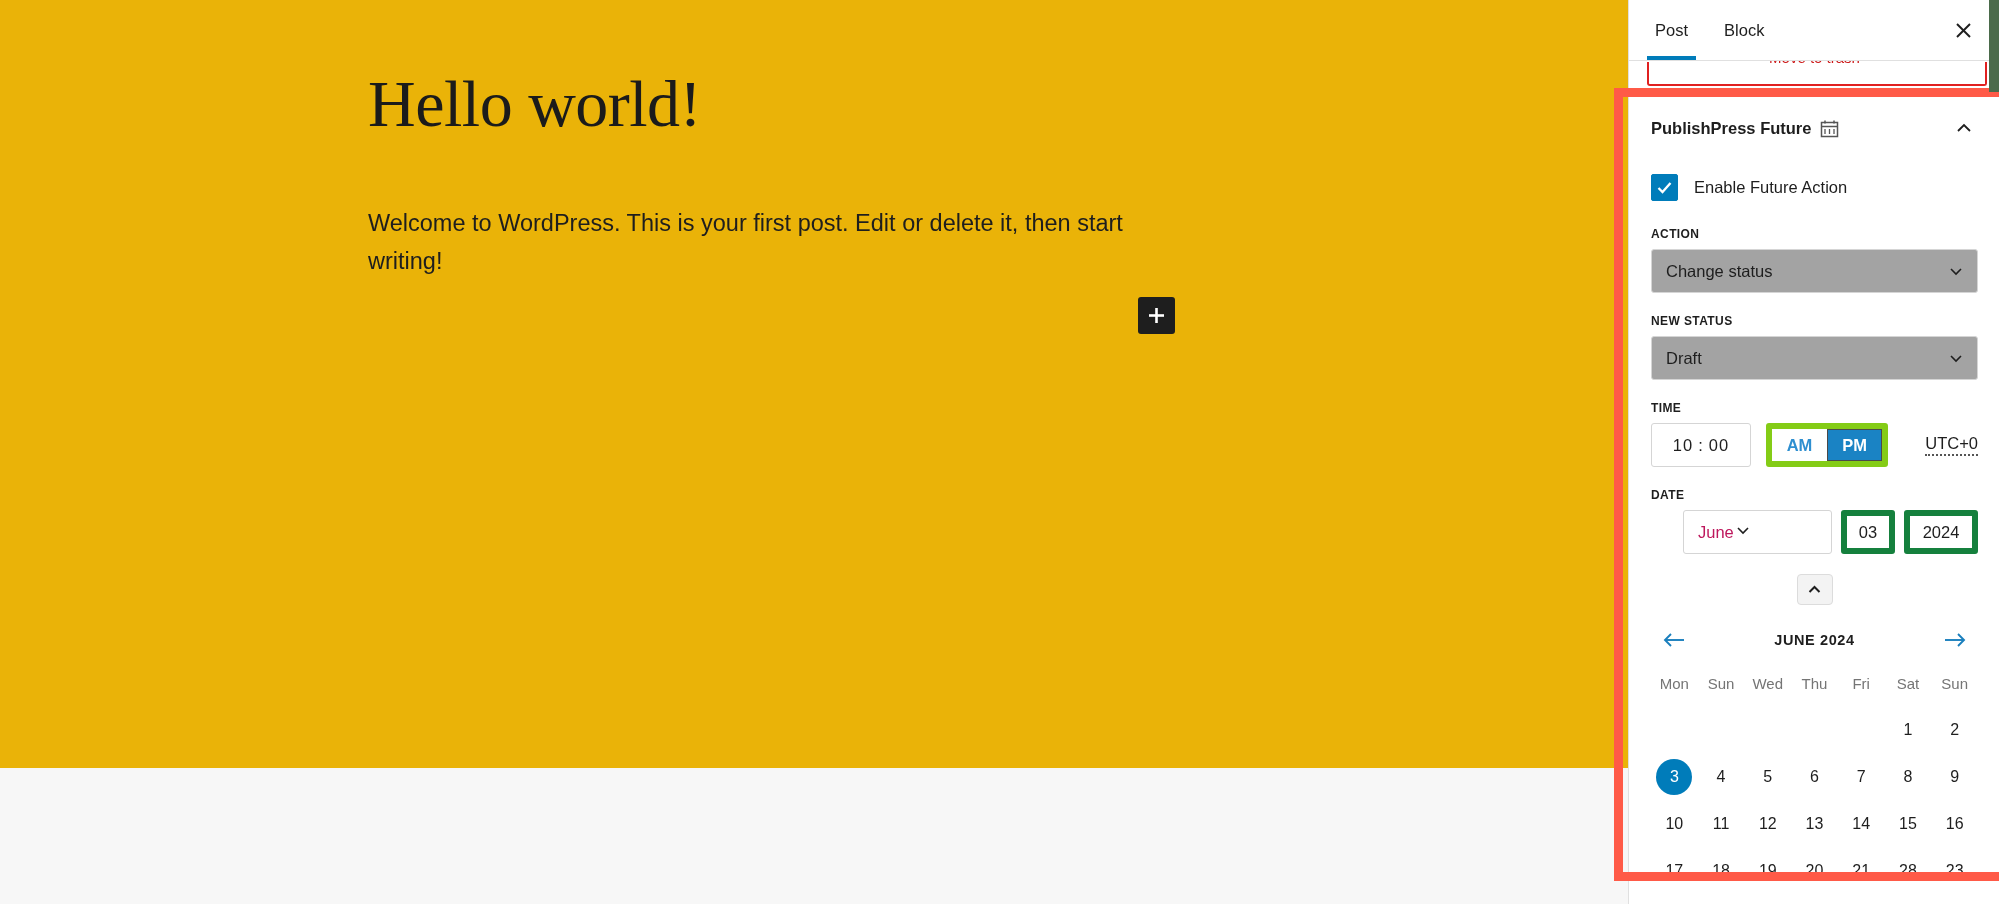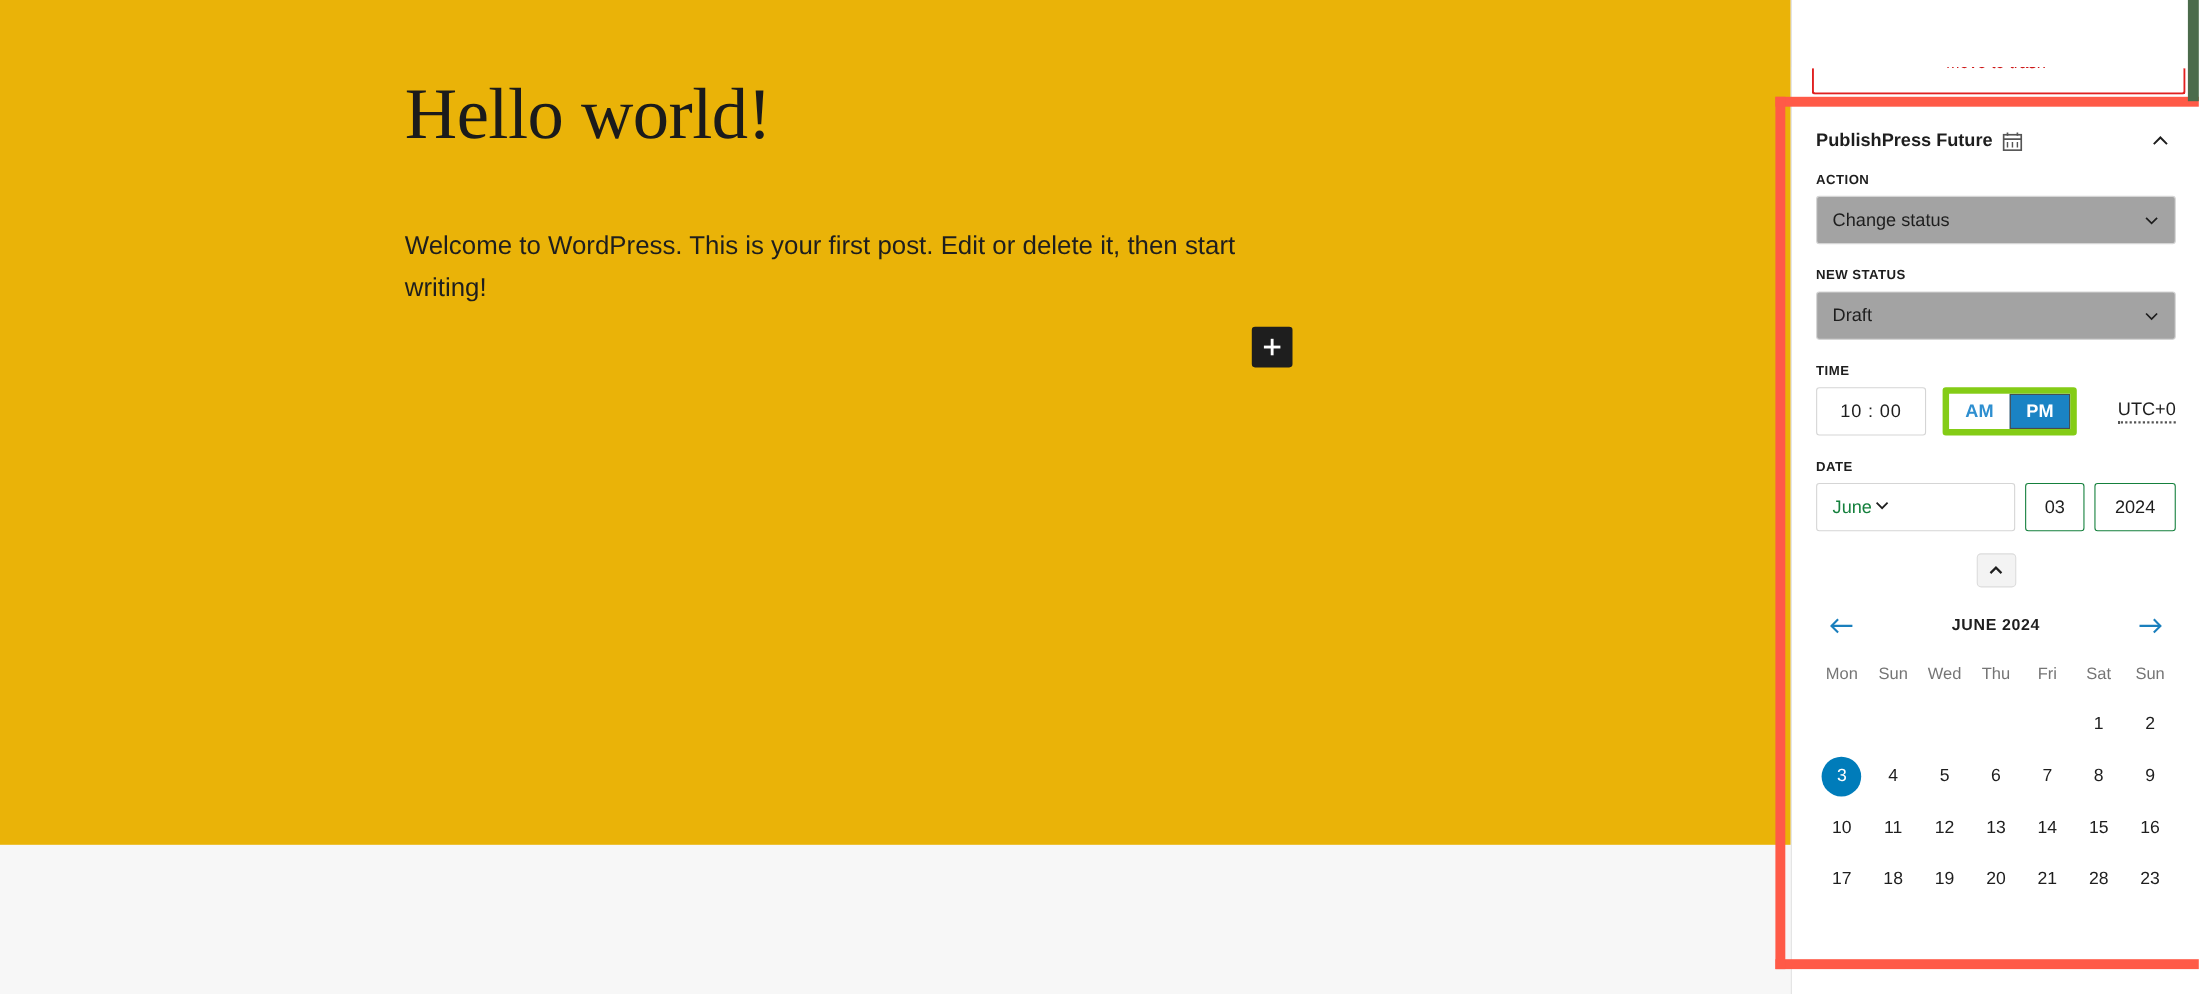--- a/index.html
+++ b/index.html
@@ -321,27 +321,28 @@
   .month-select {
     position: relative;
     flex: 1;
     height: 44px;
     border: 1px solid #d5d5d5;
     border-radius: 3px;
     display: flex;
     align-items: center;
     padding: 0 14px;
     font-size: 16.5px;
-    color: #15803d;
+    color: #be185d;
     cursor: pointer;
     background: #fff;
+    margin-left: 32px;
   }
   .day-input, .year-input {
     height: 44px;
-    border: 1px solid #15803d;
+    border: 6px solid #15803d;
     border-radius: 3px;
     display: flex;
     align-items: center;
     justify-content: center;
     font-size: 16.5px;
     color: #1e1e1e;
     background: #fff;
     cursor: text;
   }
   .day-input { width: 54px; }
@@ -433,20 +434,30 @@
     <div class="add-block-btn">
       <svg width="19" height="19" viewBox="0 0 19 19">
         <rect x="8.2" y="2" width="2.6" height="15" fill="#ffffff"></rect>
         <rect x="2" y="8.2" width="15" height="2.6" fill="#ffffff"></rect>
       </svg>
     </div>
   </div>
 
   <div class="sidebar">
 
+    <div class="sidebar-header">
+      <div class="tab active">Post</div>
+      <div class="tab">Block</div>
+      <div class="close-btn">
+        <svg width="21" height="21" viewBox="0 0 21 21">
+          <line x1="4" y1="4" x2="17" y2="17" stroke="#1e1e1e" stroke-width="1.9"></line>
+          <line x1="17" y1="4" x2="4" y2="17" stroke="#1e1e1e" stroke-width="1.9"></line>
+        </svg>
+      </div>
+    </div>
 
     <div class="trash-strip">
       <div class="trash-inner">Move to trash</div>
     </div>
     <div class="trash-box"></div>
 
     <div class="panel">
 
       <div class="panel-header">
         <span class="panel-title">PublishPress Future</span>
@@ -463,20 +474,28 @@
         </span>
         <span class="panel-collapse">
           <svg width="20" height="20" viewBox="0 0 20 20">
             <polyline points="4,13 10,7 16,13" fill="none" stroke="#1e1e1e" stroke-width="1.8"></polyline>
           </svg>
         </span>
       </div>
 
       <div class="panel-body">
 
+        <div class="checkbox-row">
+          <span class="checkbox">
+            <svg width="19" height="19" viewBox="0 0 19 19">
+              <polyline points="3.5,10 7.5,14 15.5,5" fill="none" stroke="#ffffff" stroke-width="2.3"></polyline>
+            </svg>
+          </span>
+          <span class="checkbox-label">Enable Future Action</span>
+        </div>
 
         <div class="field-label">ACTION</div>
         <div class="select-box">
           <span>Change status</span>
           <span class="chev">
             <svg width="18" height="18" viewBox="0 0 18 18">
               <polyline points="4,7 9,12 14,7" fill="none" stroke="#1e1e1e" stroke-width="1.6"></polyline>
             </svg>
           </span>
         </div>

